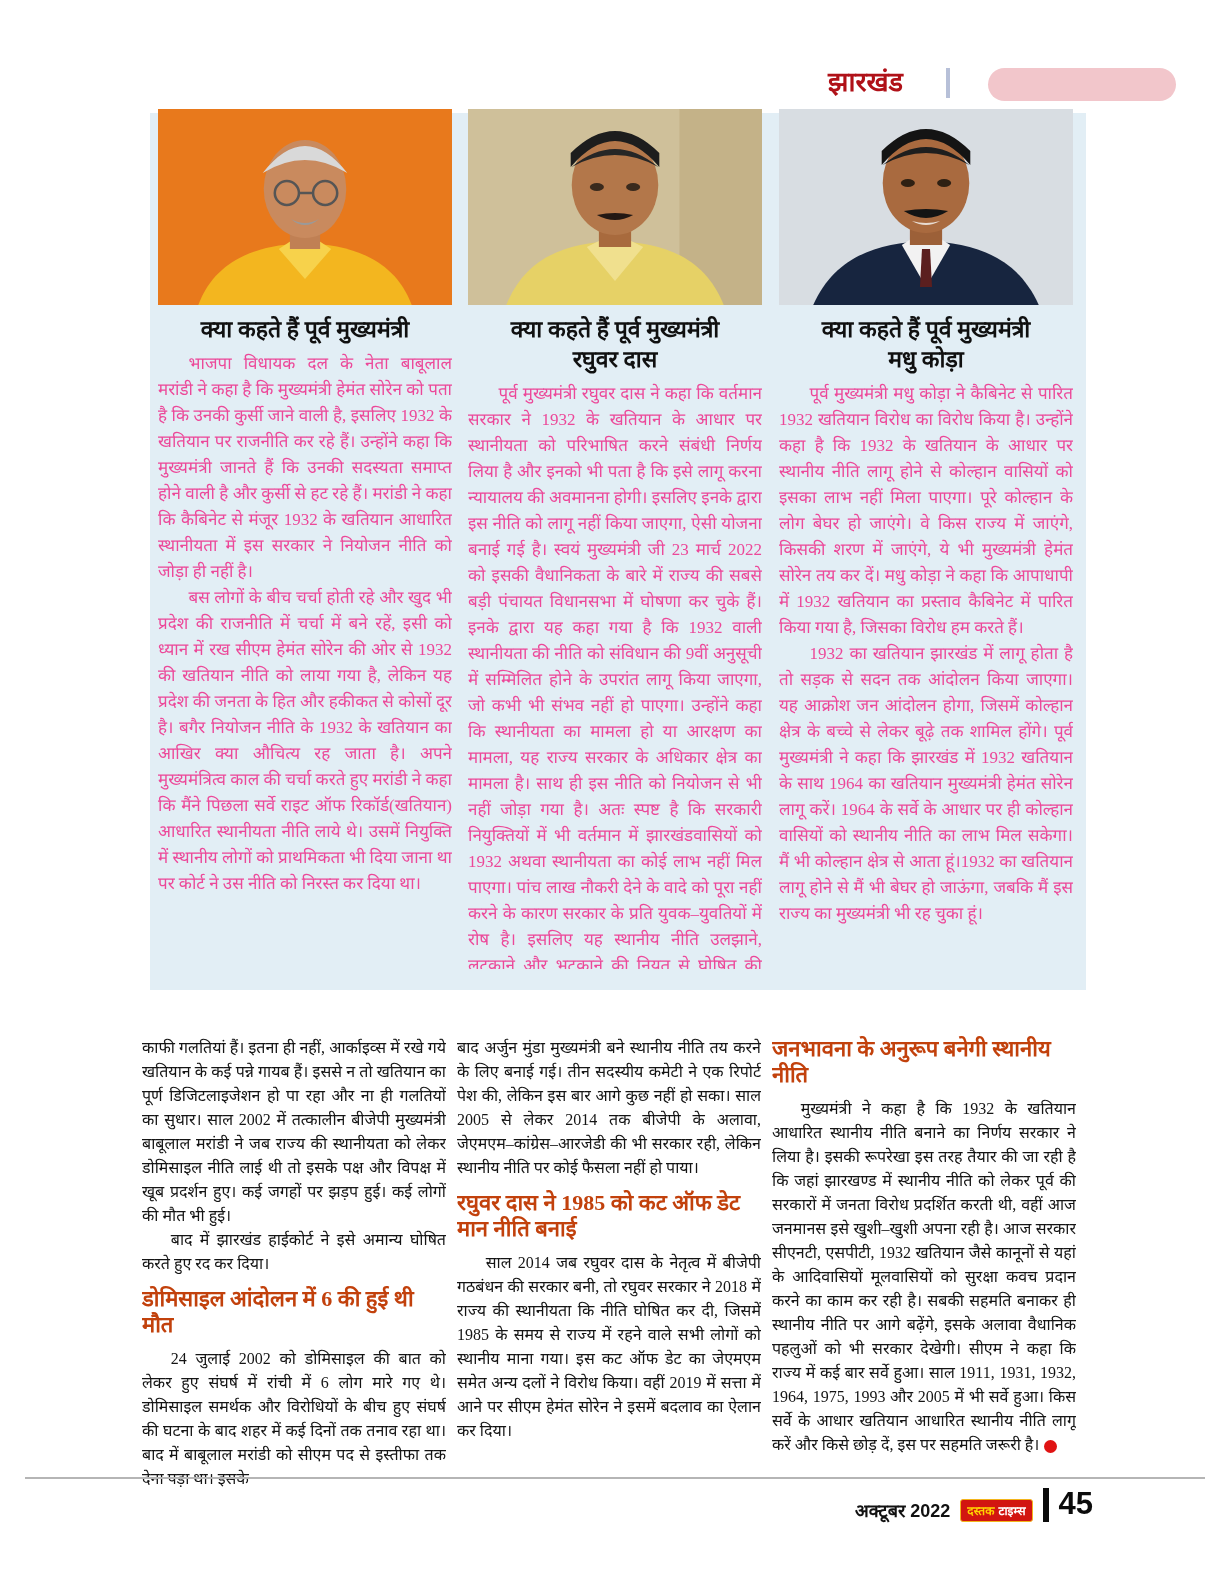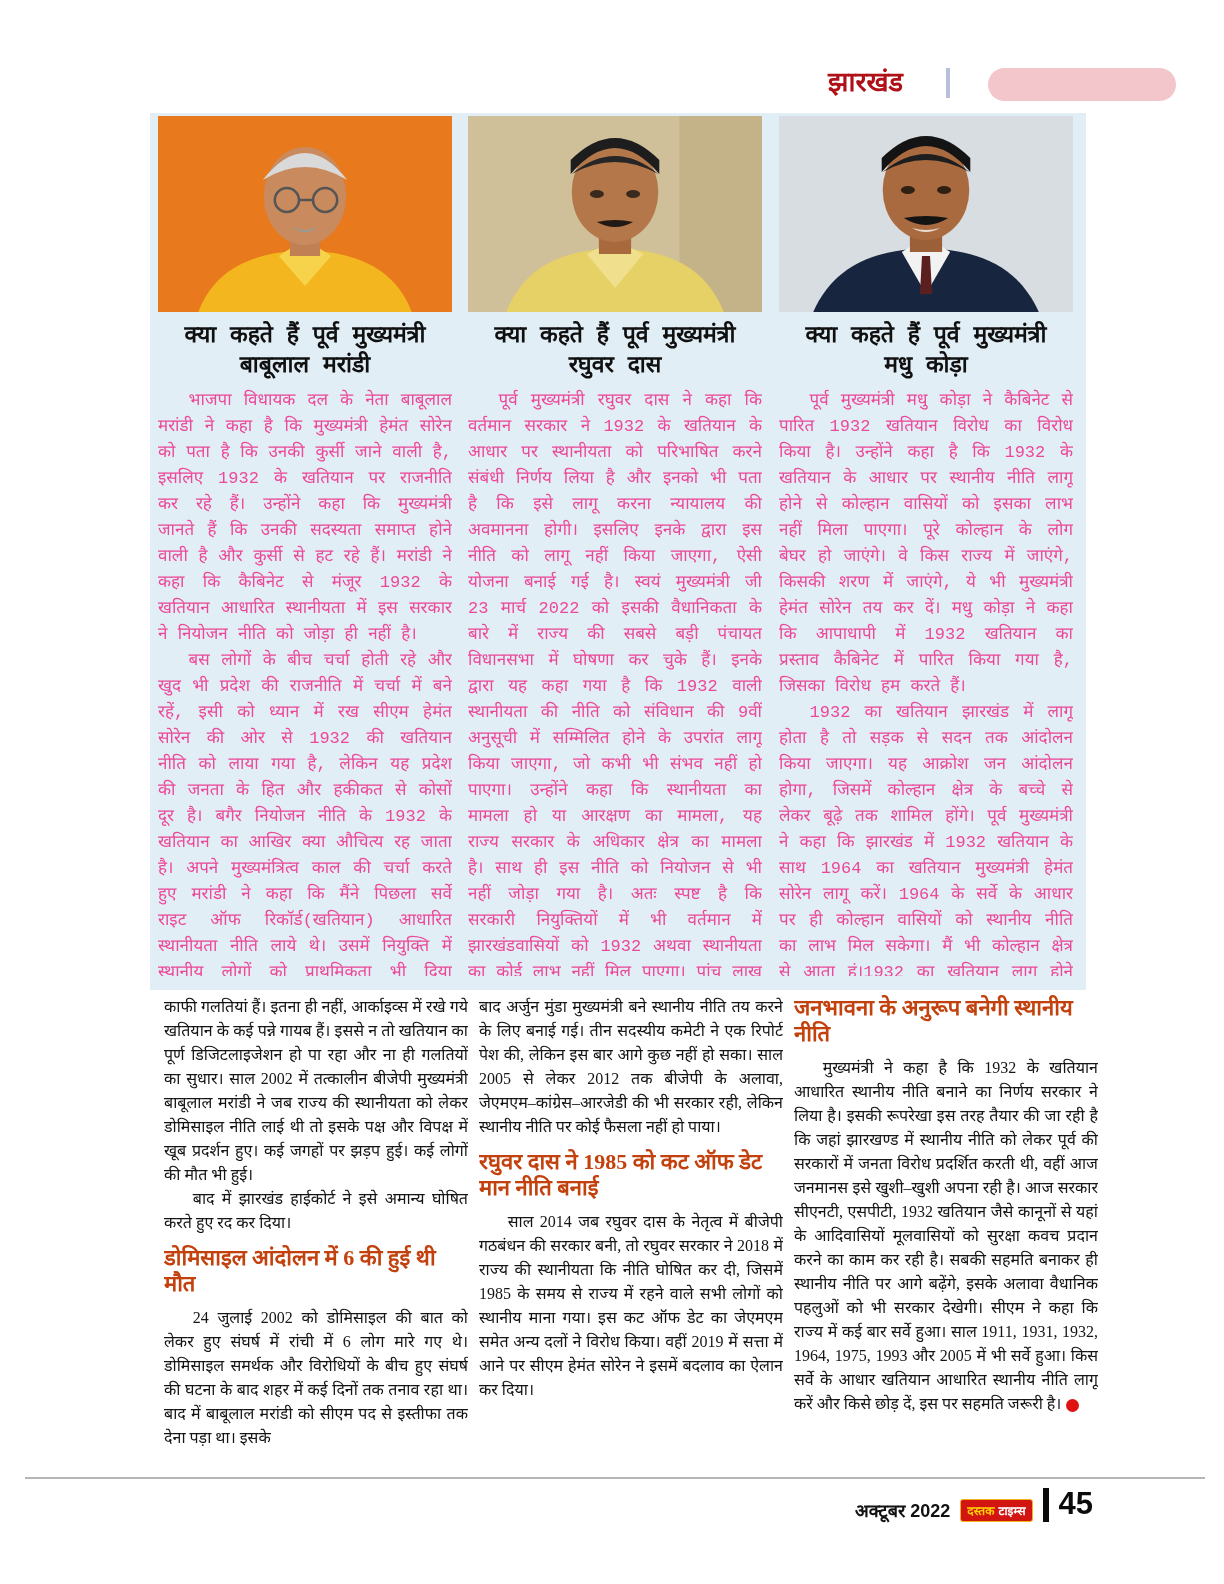--- a/index.html
+++ b/index.html
@@ -4,28 +4,28 @@
 <style>
   html,body{margin:0;padding:0;background:#ffffff;}
   .page{position:relative;width:1224px;height:1584px;background:#ffffff;overflow:hidden;
         font-family:"Liberation Serif","DejaVu Serif",serif;color:#111;}
   
   .section-label{position:absolute;top:62px;left:828px;font-size:27px;font-weight:bold;color:#b01118;}
   .header-divider{position:absolute;top:68px;left:946px;width:4px;height:30px;background:#b7c0d8;}
   .header-pill{position:absolute;top:68px;left:988px;width:188px;height:33px;border-radius:17px;background:#f2c6cb;}
   
   .panel{position:absolute;left:150px;top:113px;width:936px;height:877px;background:#e2eef5;}
-  .col{position:absolute;top:116px;width:294px;height:860px;overflow:hidden;font-family:Liberation Mono, monospace;}
+  .col{position:absolute;top:109px;width:294px;height:860px;overflow:hidden;}
   .col.c1{left:158px;} .col.c2{left:468px;} .col.c3{left:779px;}
   .photo{width:294px;height:196px;display:block;}
   .col-heading{margin:10px 0 6px 0;text-align:center;font-weight:bold;font-size:23px;line-height:1.3;color:#101010;}
   .body-text{font-size:17px;line-height:26px;text-align:justify;margin:0 0 0 0;color:#ec4899;}
   .body-text.indent{text-indent:1.8em;}
   
-  .bcol{position:absolute;top:995px;width:304px;height:487px;overflow:hidden;margin-left:22px;}
+  .bcol{position:absolute;top:1036px;width:304px;height:487px;overflow:hidden;}
   .bcol.b1{left:142px;} .bcol.b2{left:457px;} .bcol.b3{left:772px;}
   .bbody{font-size:16px;line-height:24px;text-align:justify;margin:0;color:#141414;}
   .bbody.indent{text-indent:1.8em;}
   .sub-heading{font-size:22px;line-height:1.2;font-weight:bold;color:#c2410c;margin:10px 0 8px 0;}
   .end-dot{display:inline-block;width:13px;height:13px;border-radius:50%;background:#e01313;margin-left:5px;vertical-align:middle;}
   
   .footer-rule{position:absolute;left:25px;top:1477px;width:1180px;height:2px;background:#b5b5b5;}
   .footer{position:absolute;top:1486px;left:855px;display:flex;align-items:flex-end;gap:10px;}
   .footer-date{font-size:18px;font-weight:bold;color:#111;font-family:"Liberation Sans",sans-serif;}
   .footer-logo{background:#d21510;border:1px solid #f3b51c;border-radius:3px;padding:2px 6px;
@@ -53,21 +53,20 @@
       <rect x="131" y="108" width="30" height="32" fill="#c08054"></rect>
       <ellipse cx="146" cy="80" rx="41" ry="49" fill="#c98a5e"></ellipse>
       <path d="M104,64 Q146,10 188,64 Q146,38 104,64 Z" fill="#d9d9d9"></path>
       <circle cx="128" cy="84" r="12" fill="none" stroke="#555" stroke-width="2.5"></circle>
       <circle cx="166" cy="84" r="12" fill="none" stroke="#555" stroke-width="2.5"></circle>
       <line x1="140" y1="84" x2="154" y2="84" stroke="#555" stroke-width="2.5"></line>
       <path d="M132,110 Q146,118 160,110 Q146,122 132,110 Z" fill="#9a9a9a"></path>
     </svg>
     <div class="col-heading">
       <div>क्या कहते हैं पूर्व मुख्यमंत्री</div>
-      <div>बाबूलाल मरांडी</div>
     </div>
     <p class="body-text indent">भाजपा विधायक दल के नेता बाबूलाल मरांडी ने कहा है कि मुख्यमंत्री हेमंत सोरेन को पता है कि उनकी कुर्सी जाने वाली है, इसलिए 1932 के खतियान पर राजनीति कर रहे हैं। उन्होंने कहा कि मुख्यमंत्री जानते हैं कि उनकी सदस्यता समाप्त होने वाली है और कुर्सी से हट रहे हैं। मरांडी ने कहा कि कैबिनेट से मंजूर 1932 के खतियान आधारित स्थानीयता में इस सरकार ने नियोजन नीति को जोड़ा ही नहीं है।</p>
     <p class="body-text indent">बस लोगों के बीच चर्चा होती रहे और खुद भी प्रदेश की राजनीति में चर्चा में बने रहें, इसी को ध्यान में रख सीएम हेमंत सोरेन की ओर से 1932 की खतियान नीति को लाया गया है, लेकिन यह प्रदेश की जनता के हित और हकीकत से कोसों दूर है। बगैर नियोजन नीति के 1932 के खतियान का आखिर क्या औचित्य रह जाता है। अपने मुख्यमंत्रित्व काल की चर्चा करते हुए मरांडी ने कहा कि मैंने पिछला सर्वे राइट ऑफ रिकॉर्ड(खतियान) आधारित स्थानीयता नीति लाये थे। उसमें नियुक्ति में स्थानीय लोगों को प्राथमिकता भी दिया जाना था पर कोर्ट ने उस नीति को निरस्त कर दिया था।</p>
   </div>
 
   <div class="col c2">
     <svg class="photo" viewBox="0 0 292 196" preserveAspectRatio="none">
       <rect width="292" height="196" fill="#cfc09a"></rect>
       <rect x="210" width="82" height="196" fill="#c4b288"></rect>
       <path d="M38,196 C58,146 100,134 146,132 C192,134 234,146 254,196 Z" fill="#e6d166"></path>
@@ -111,21 +110,21 @@
   </div>
 
   <div class="bcol b1">
     <p class="bbody">काफी गलतियां हैं। इतना ही नहीं, आर्काइव्स में रखे गये खतियान के कई पन्ने गायब हैं। इससे न तो खतियान का पूर्ण डिजिटलाइजेशन हो पा रहा और ना ही गलतियों का सुधार। साल 2002 में तत्कालीन बीजेपी मुख्यमंत्री बाबूलाल मरांडी ने जब राज्य की स्थानीयता को लेकर डोमिसाइल नीति लाई थी तो इसके पक्ष और विपक्ष में खूब प्रदर्शन हुए। कई जगहों पर झड़प हुई। कई लोगों की मौत भी हुई।</p>
     <p class="bbody indent">बाद में झारखंड हाईकोर्ट ने इसे अमान्य घोषित करते हुए रद कर दिया।</p>
     <h3 class="sub-heading">डोमिसाइल आंदोलन में 6 की हुई थी मौत</h3>
     <p class="bbody indent">24 जुलाई 2002 को डोमिसाइल की बात को लेकर हुए संघर्ष में रांची में 6 लोग मारे गए थे। डोमिसाइल समर्थक और विरोधियों के बीच हुए संघर्ष की घटना के बाद शहर में कई दिनों तक तनाव रहा था। बाद में बाबूलाल मरांडी को सीएम पद से इस्तीफा तक देना पड़ा था। इसके</p>
   </div>
 
   <div class="bcol b2">
-    <p class="bbody">बाद अर्जुन मुंडा मुख्यमंत्री बने स्थानीय नीति तय करने के लिए बनाई गई। तीन सदस्यीय कमेटी ने एक रिपोर्ट पेश की, लेकिन इस बार आगे कुछ नहीं हो सका। साल 2005 से लेकर 2012 तक बीजेपी के अलावा, जेएमएम–कांग्रेस–आरजेडी की भी सरकार रही, लेकिन स्थानीय नीति पर कोई फैसला नहीं हो पाया।</p>
+    <p class="bbody">बाद अर्जुन मुंडा मुख्यमंत्री बने स्थानीय नीति तय करने के लिए बनाई गई। तीन सदस्यीय कमेटी ने एक रिपोर्ट पेश की, लेकिन इस बार आगे कुछ नहीं हो सका। साल 2005 से लेकर 2014 तक बीजेपी के अलावा, जेएमएम–कांग्रेस–आरजेडी की भी सरकार रही, लेकिन स्थानीय नीति पर कोई फैसला नहीं हो पाया।</p>
     <h3 class="sub-heading">रघुवर दास ने 1985 को कट ऑफ डेट मान नीति बनाई</h3>
     <p class="bbody indent">साल 2014 जब रघुवर दास के नेतृत्व में बीजेपी गठबंधन की सरकार बनी, तो रघुवर सरकार ने 2018 में राज्य की स्थानीयता कि नीति घोषित कर दी, जिसमें 1985 के समय से राज्य में रहने वाले सभी लोगों को स्थानीय माना गया। इस कट ऑफ डेट का जेएमएम समेत अन्य दलों ने विरोध किया। वहीं 2019 में सत्ता में आने पर सीएम हेमंत सोरेन ने इसमें बदलाव का ऐलान कर दिया।</p>
   </div>
 
   <div class="bcol b3">
     <h3 class="sub-heading" style="margin-top:0;">जनभावना के अनुरूप बनेगी स्थानीय नीति</h3>
     <p class="bbody indent"><span>मुख्यमंत्री ने कहा है कि 1932 के खतियान आधारित स्थानीय नीति बनाने का निर्णय सरकार ने लिया है। इसकी रूपरेखा इस तरह तैयार की जा रही है कि जहां झारखण्ड में स्थानीय नीति को लेकर पूर्व की सरकारों में जनता विरोध प्रदर्शित करती थी, वहीं आज जनमानस इसे खुशी–खुशी अपना रही है। आज सरकार सीएनटी, एसपीटी, 1932 खतियान जैसे कानूनों से यहां के आदिवासियों मूलवासियों को सुरक्षा कवच प्रदान करने का काम कर रही है। सबकी सहमति बनाकर ही स्थानीय नीति पर आगे बढ़ेंगे, इसके अलावा वैधानिक पहलुओं को भी सरकार देखेगी। सीएम ने कहा कि राज्य में कई बार सर्वे हुआ। साल 1911, 1931, 1932, 1964, 1975, 1993 और 2005 में भी सर्वे हुआ। किस सर्वे के आधार खतियान आधारित स्थानीय नीति लागू करें और किसे छोड़ दें, इस पर सहमति जरूरी है।</span><span class="end-dot"></span></p>
   </div>
 
   <div class="footer-rule"></div>

